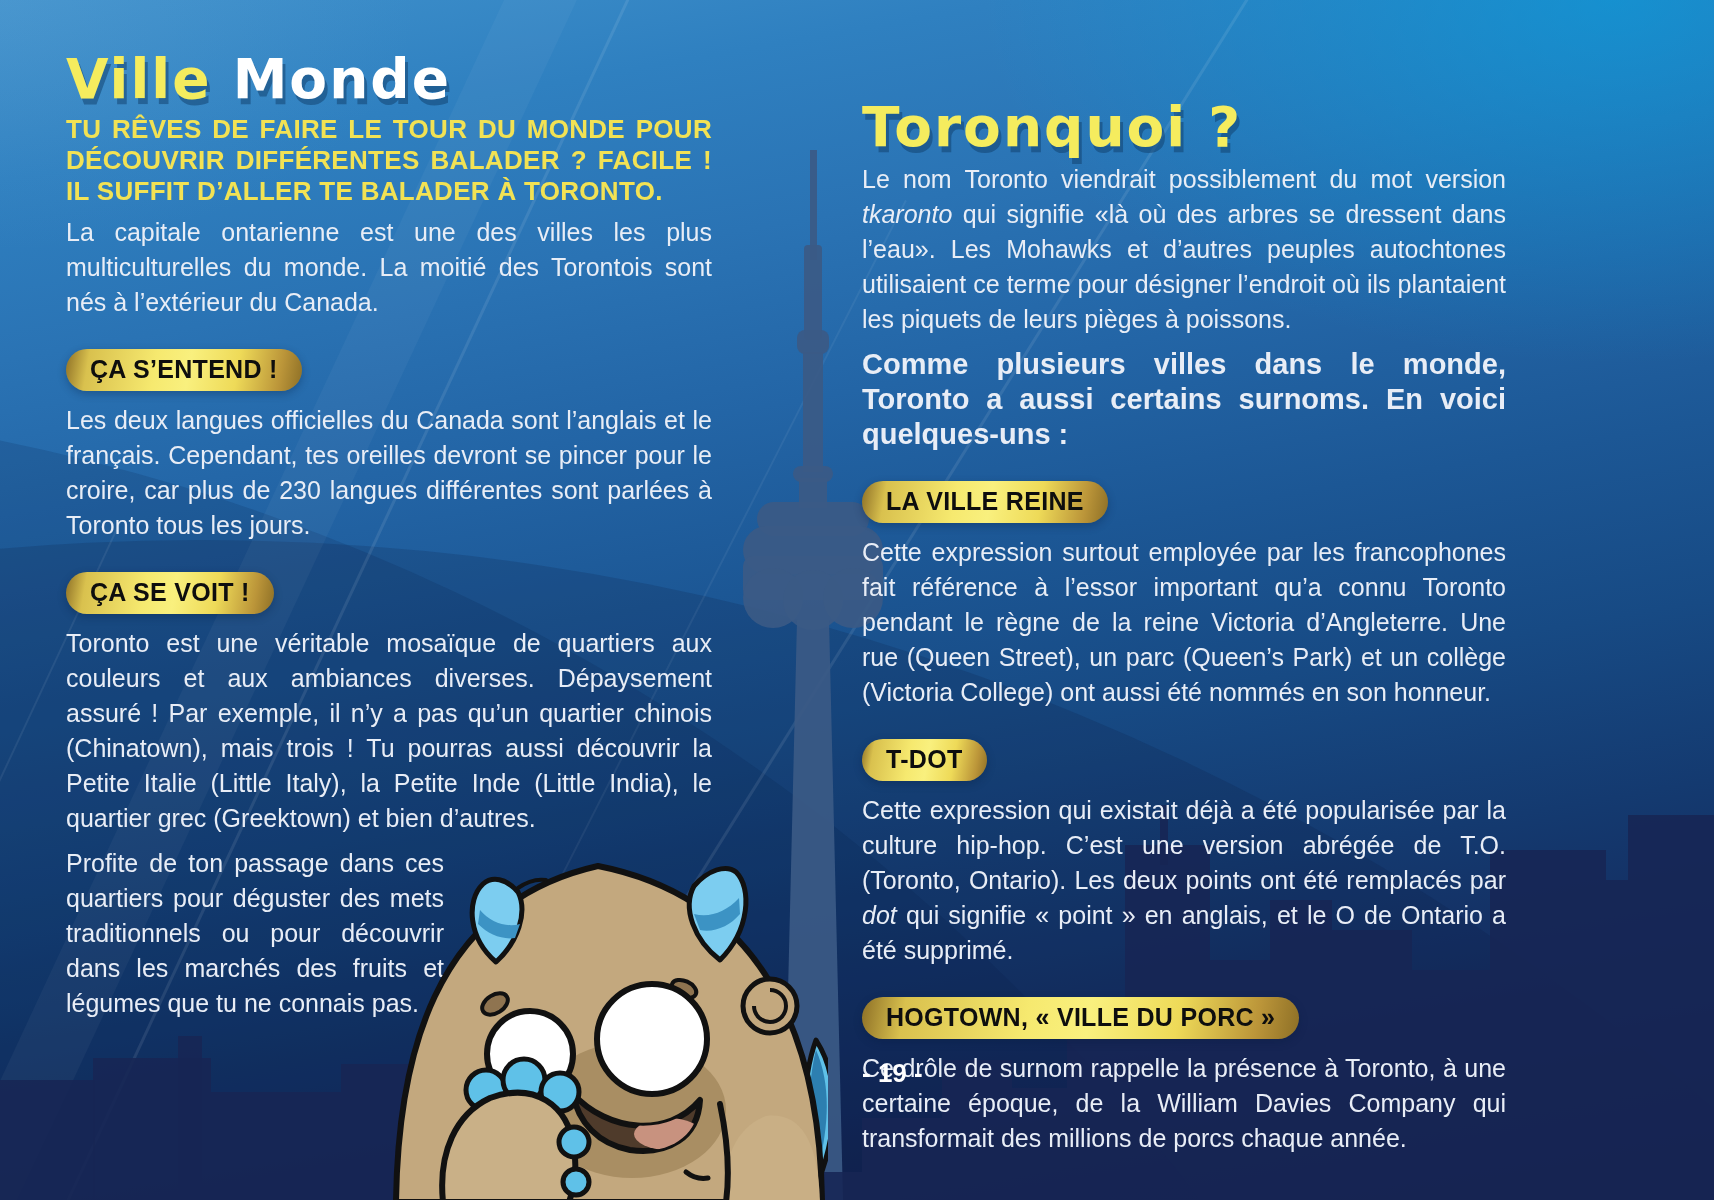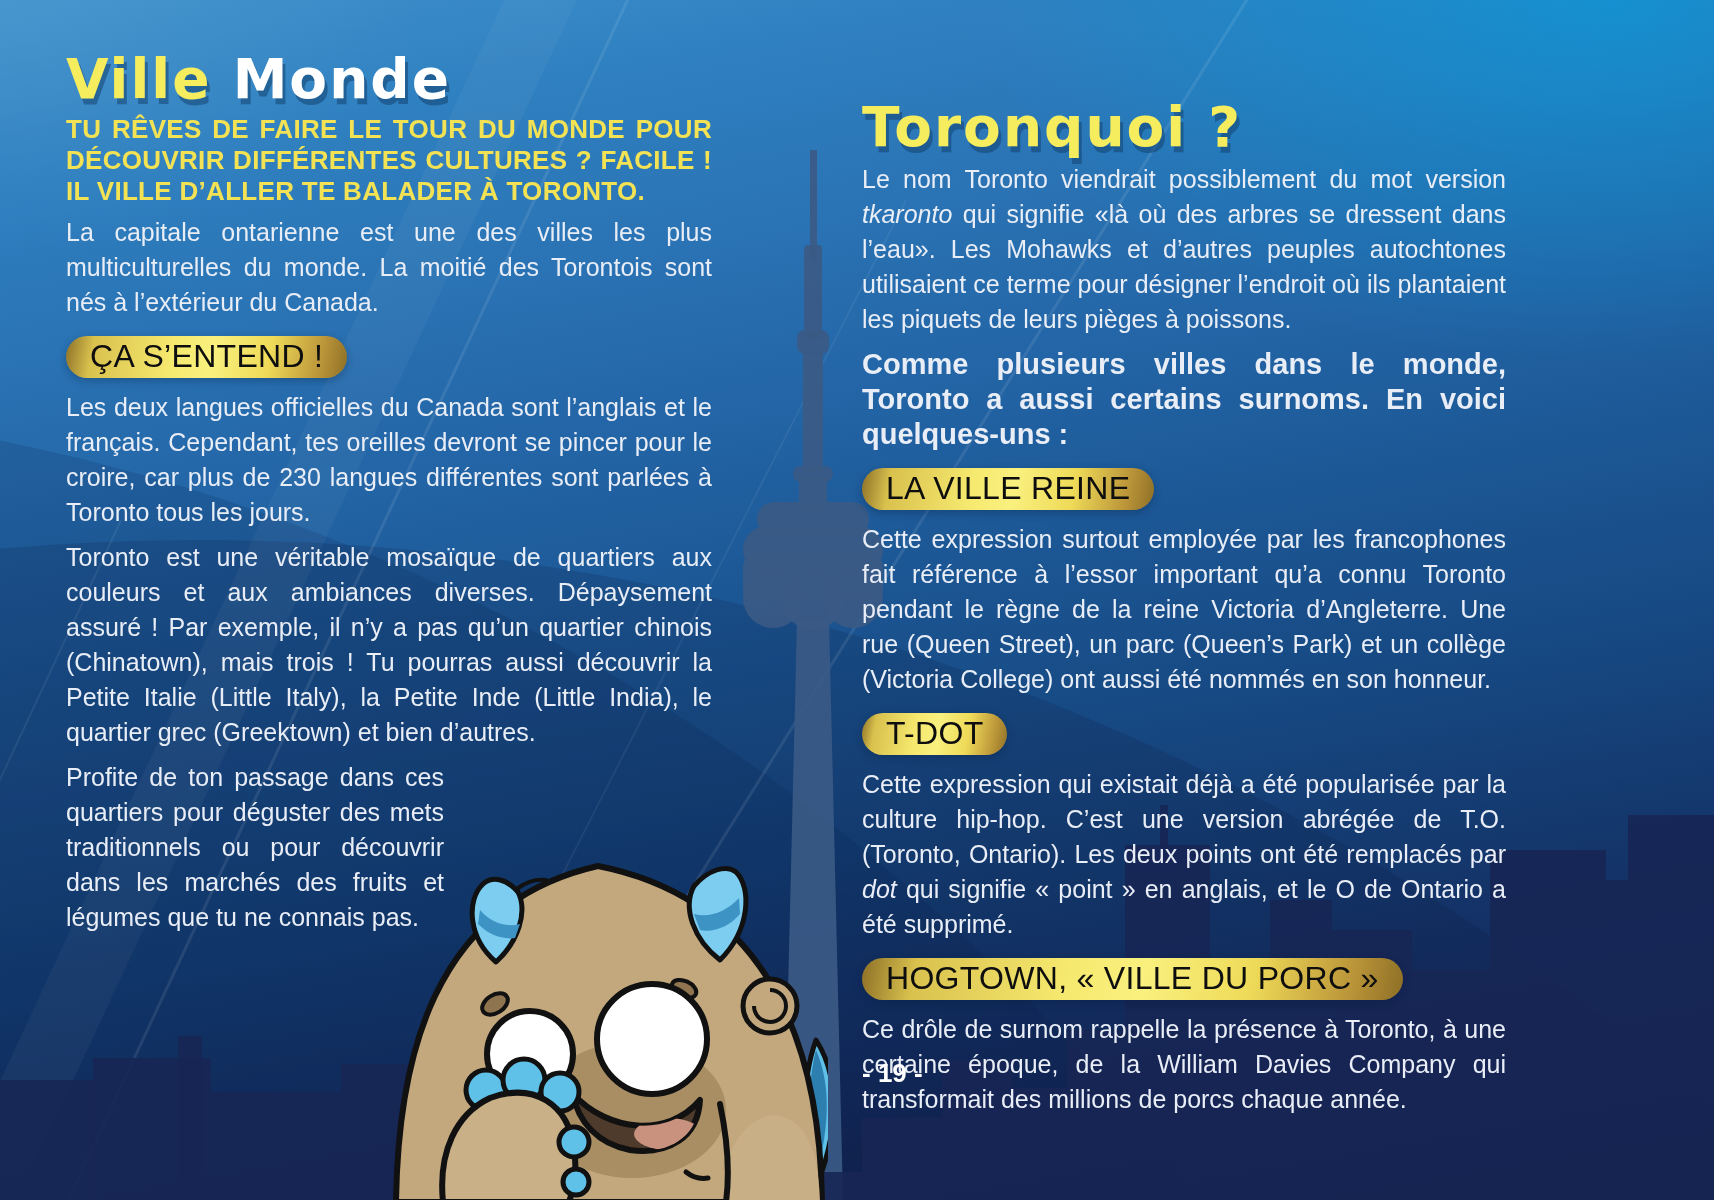--- a/index.html
+++ b/index.html
@@ -30,23 +30,23 @@
      text-shadow:3px 6px 0 rgba(15,62,105,.50);}
   .t-yellow{color:#f5ec5e;}
   .t-white{color:#ffffff;}
   .lead{margin:0 0 8px 0;color:#f2e254;font-weight:800;font-size:26px;line-height:31px;
         letter-spacing:.3px;text-align:justify;}
   .body{margin:0 0 10px 0;color:#e8edf6;font-weight:400;font-size:25px;line-height:35px;
         text-align:justify;}
   .body .it{font-style:italic;}
   .bold{font-weight:700;font-size:29px;}
   .narrow{width:378px;}
-  .badge{display:inline-block;margin:6px 0 12px 0;padding:6px 24px 7px 24px;border-radius:23px;
+  .badge{display:inline-block;margin:19px 0 12px 0;padding:6px 24px 7px 24px;border-radius:23px;
          background:linear-gradient(100deg,#8d6f26 0%,#d9c14e 10%,#f6e96f 38%,#f9f07e 52%,#eeda58 72%,#bb9539 90%,#8d6f26 100%);
-         color:#0e0e0e;font-weight:400;font-size:32px;line-height:29px;letter-spacing:.3px;
+         color:#0e0e0e;font-weight:700;font-size:25px;line-height:29px;letter-spacing:.3px;
          box-shadow:0 3px 9px rgba(8,28,58,.30);}
   .pagenum{position:absolute;left:862px;top:1058px;width:644px;
            color:#ffffff;font-weight:700;font-size:26px;}
 </style>
 </head>
 <body>
 
 <div class="page">
 
   <div class="glow-tr"></div>
@@ -99,26 +99,27 @@
       <rect x="1332" y="290" width="80" height="270"></rect>
       <rect x="1412" y="330" width="78" height="230"></rect>
       <rect x="1490" y="210" width="116" height="350"></rect>
       <rect x="1606" y="240" width="22" height="320"></rect>
       <rect x="1628" y="175" width="86" height="385"></rect>
     </g>
   </svg>
 
   <div class="col col-left">
     <h1><span class="t-yellow">Ville</span> <span class="t-white">Monde</span></h1>
-    <p class="lead">TU RÊVES DE FAIRE LE TOUR DU MONDE POUR DÉCOUVRIR DIFFÉRENTES CULTURES ? FACILE ! IL VILLE D’ALLER TE BALADER À TORONTO.</p>
+    <p class="lead">TU RÊVES DE FAIRE LE TOUR DU MONDE POUR DÉCOUVRIR DIFFÉRENTES BALADER ? FACILE ! IL SUFFIT D’ALLER TE BALADER À TORONTO.</p>
     <p class="body">La capitale ontarienne est une des villes les plus multiculturelles du monde. La moitié des Torontois sont nés à l’extérieur du Canada.</p>
 
     <div class="badge">ÇA S’ENTEND !</div>
     <p class="body">Les deux langues officielles du Canada sont l’anglais et le français. Cependant, tes oreilles devront se pincer pour le croire, car plus de 230 langues différentes sont parlées à Toronto tous les jours.</p>
 
+    <div class="badge">ÇA SE VOIT !</div>
     <p class="body">Toronto est une véritable mosaïque de quartiers aux couleurs et aux ambiances diverses. Dépaysement assuré ! Par exemple, il n’y a pas qu’un quartier chinois (Chinatown), mais trois ! Tu pourras aussi découvrir la Petite Italie (Little Italy), la Petite Inde (Little India), le quartier grec (Greektown) et bien d’autres.</p>
 
     <p class="body narrow">Profite de ton passage dans ces quartiers pour déguster des mets traditionnels ou pour découvrir dans les marchés des fruits et légumes que tu ne connais pas.</p>
   </div>
 
   <div class="col col-right">
     <h1 class="t-yellow">Toronquoi ?</h1>
     <p class="body"><span>Le nom Toronto viendrait possiblement du mot version </span><span class="it">tkaronto</span><span> qui signifie «là où des arbres se dressent dans l’eau». Les Mohawks et d’autres peuples autochtones utilisaient ce terme pour désigner l’endroit où ils plantaient les piquets de leurs pièges à poissons.</span></p>
     <p class="body bold">Comme plusieurs villes dans le monde, Toronto a aussi certains surnoms. En voici quelques-uns :</p>
 

